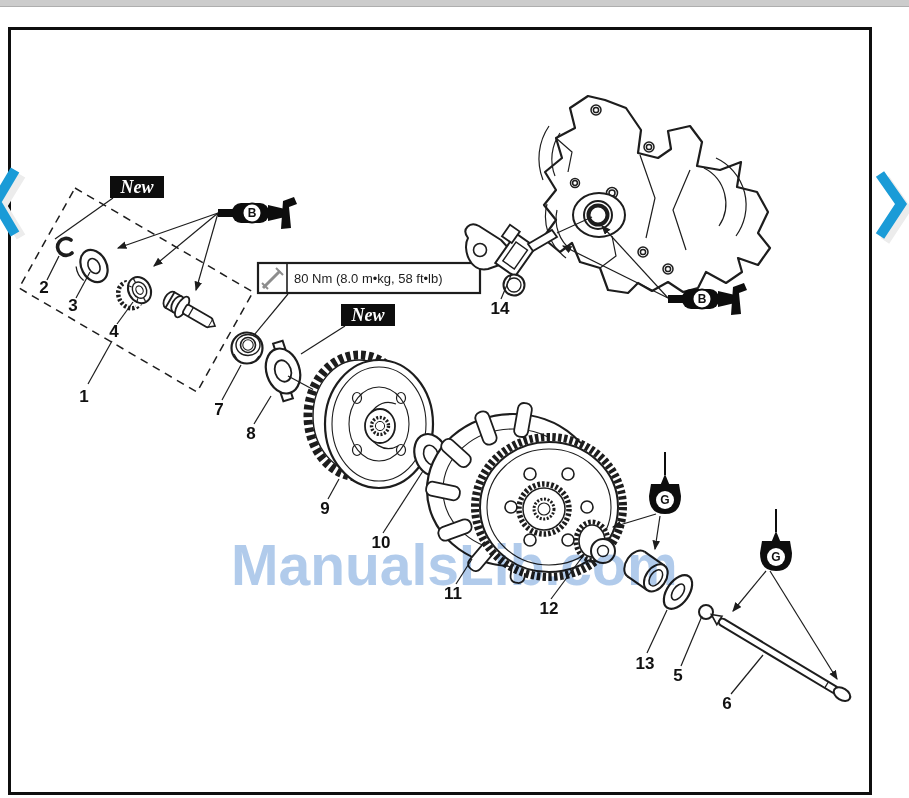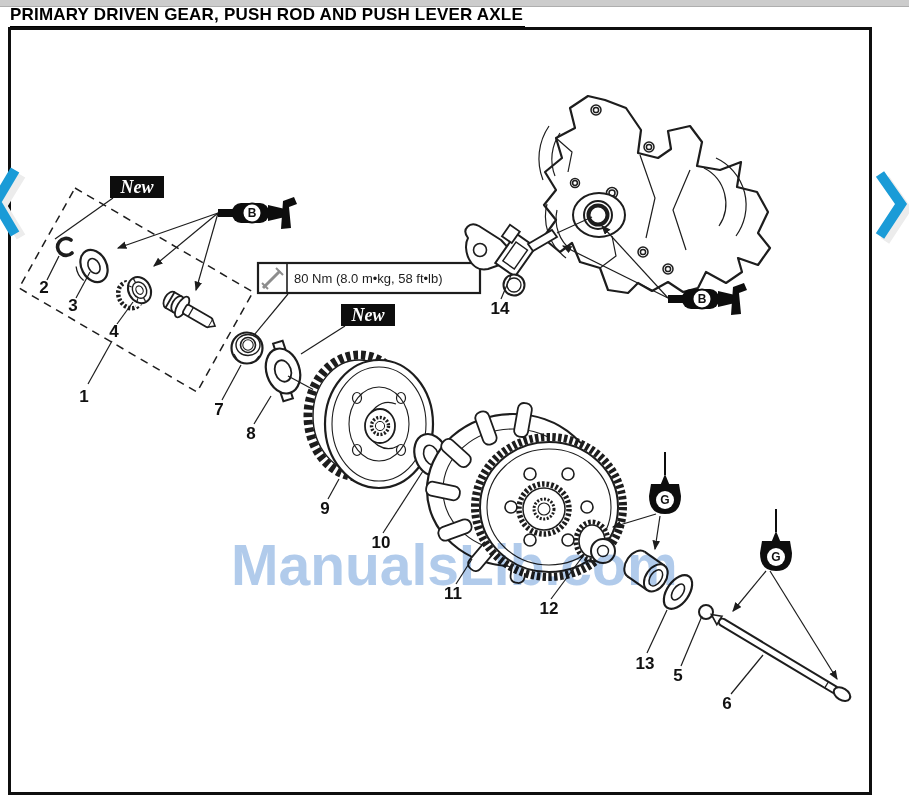--- a/index.html
+++ b/index.html
@@ -21,21 +21,20 @@
   text.sym{font:bold 12px "Liberation Sans",sans-serif;fill:#111;text-anchor:middle;}
   text.torque{font:13px "Liberation Sans",sans-serif;fill:#1d1d1d;}
 </style>
 </head>
 <body>
 
 <div id="stage">
 
   <div id="topbar"></div>
 
-  <div id="title">PRIMARY DRIVEN GEAR, PUSH ROD AND PUSH LEVER AXLE</div>
 
   <div id="diagram-frame"></div>
 
   <svg width="909" height="798" viewBox="0 0 909 798">
     <defs>
       <marker id="arr" markerWidth="9" markerHeight="8" refX="7" refY="3.2" orient="auto">
         <path d="M0,0 L8,3.2 L0,6.4 Z" fill="#1d1d1d"></path>
       </marker>
     </defs>
 

